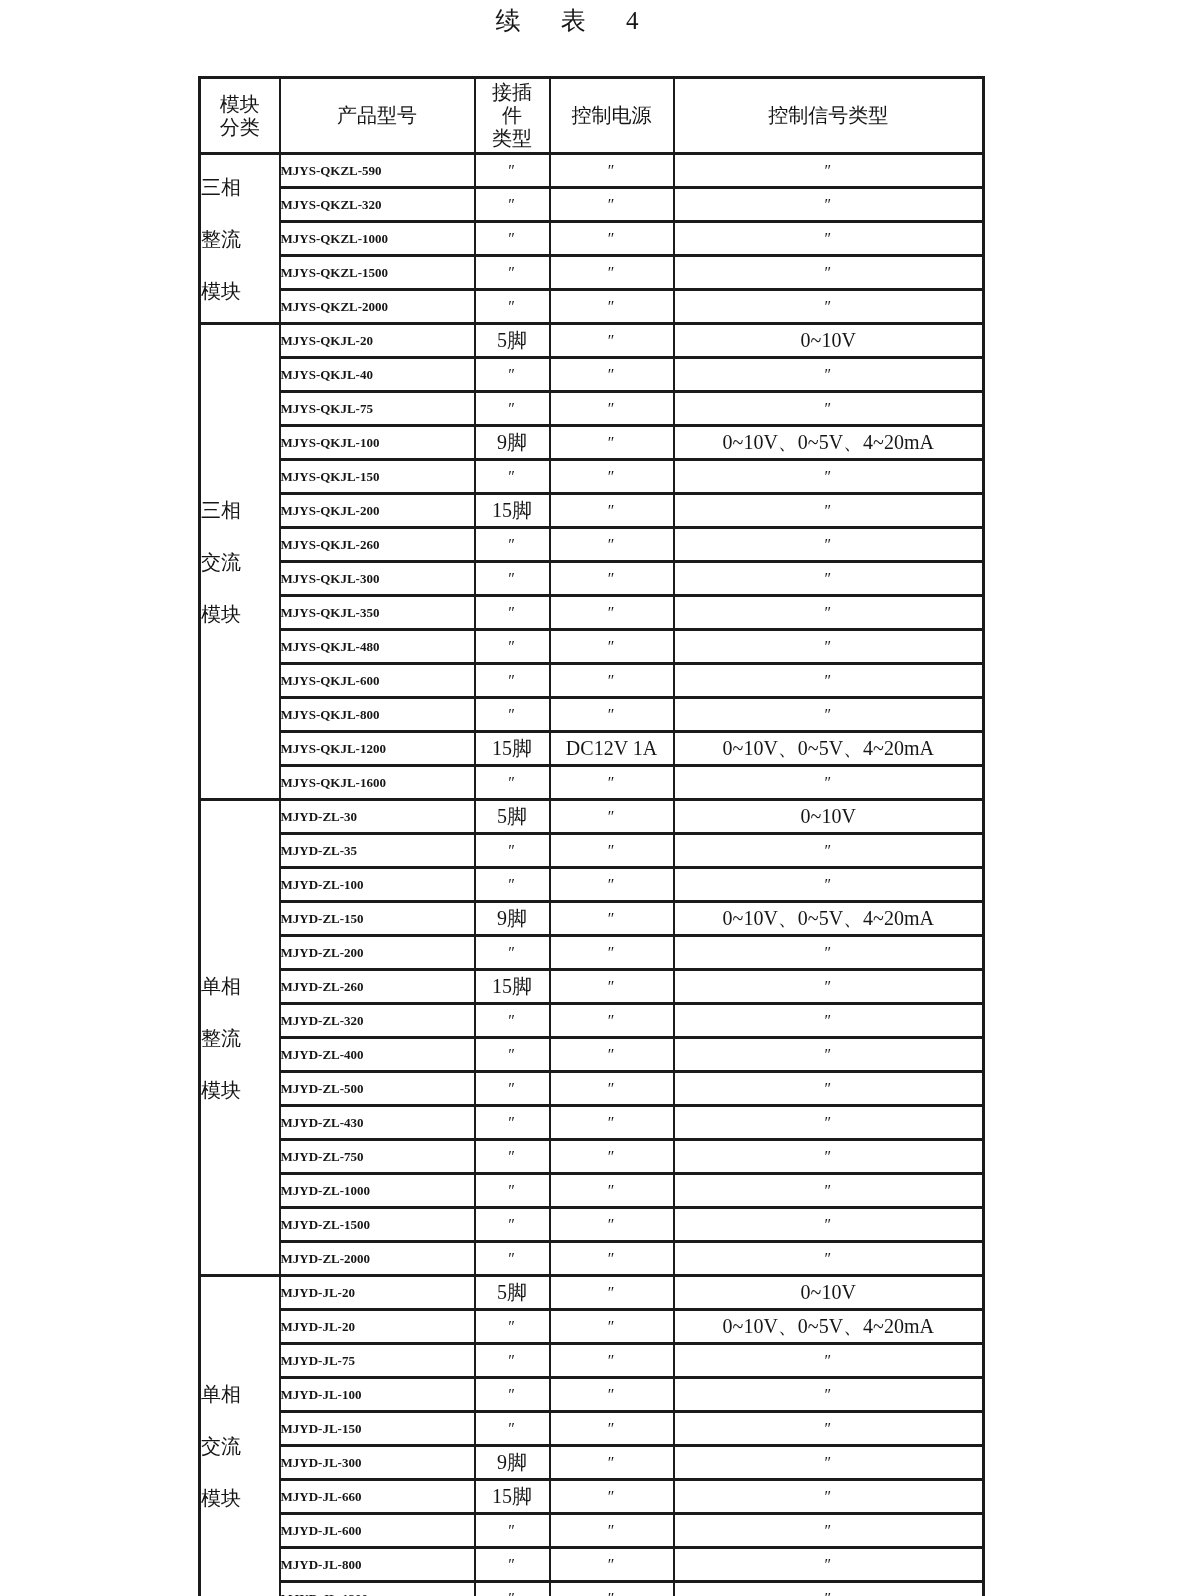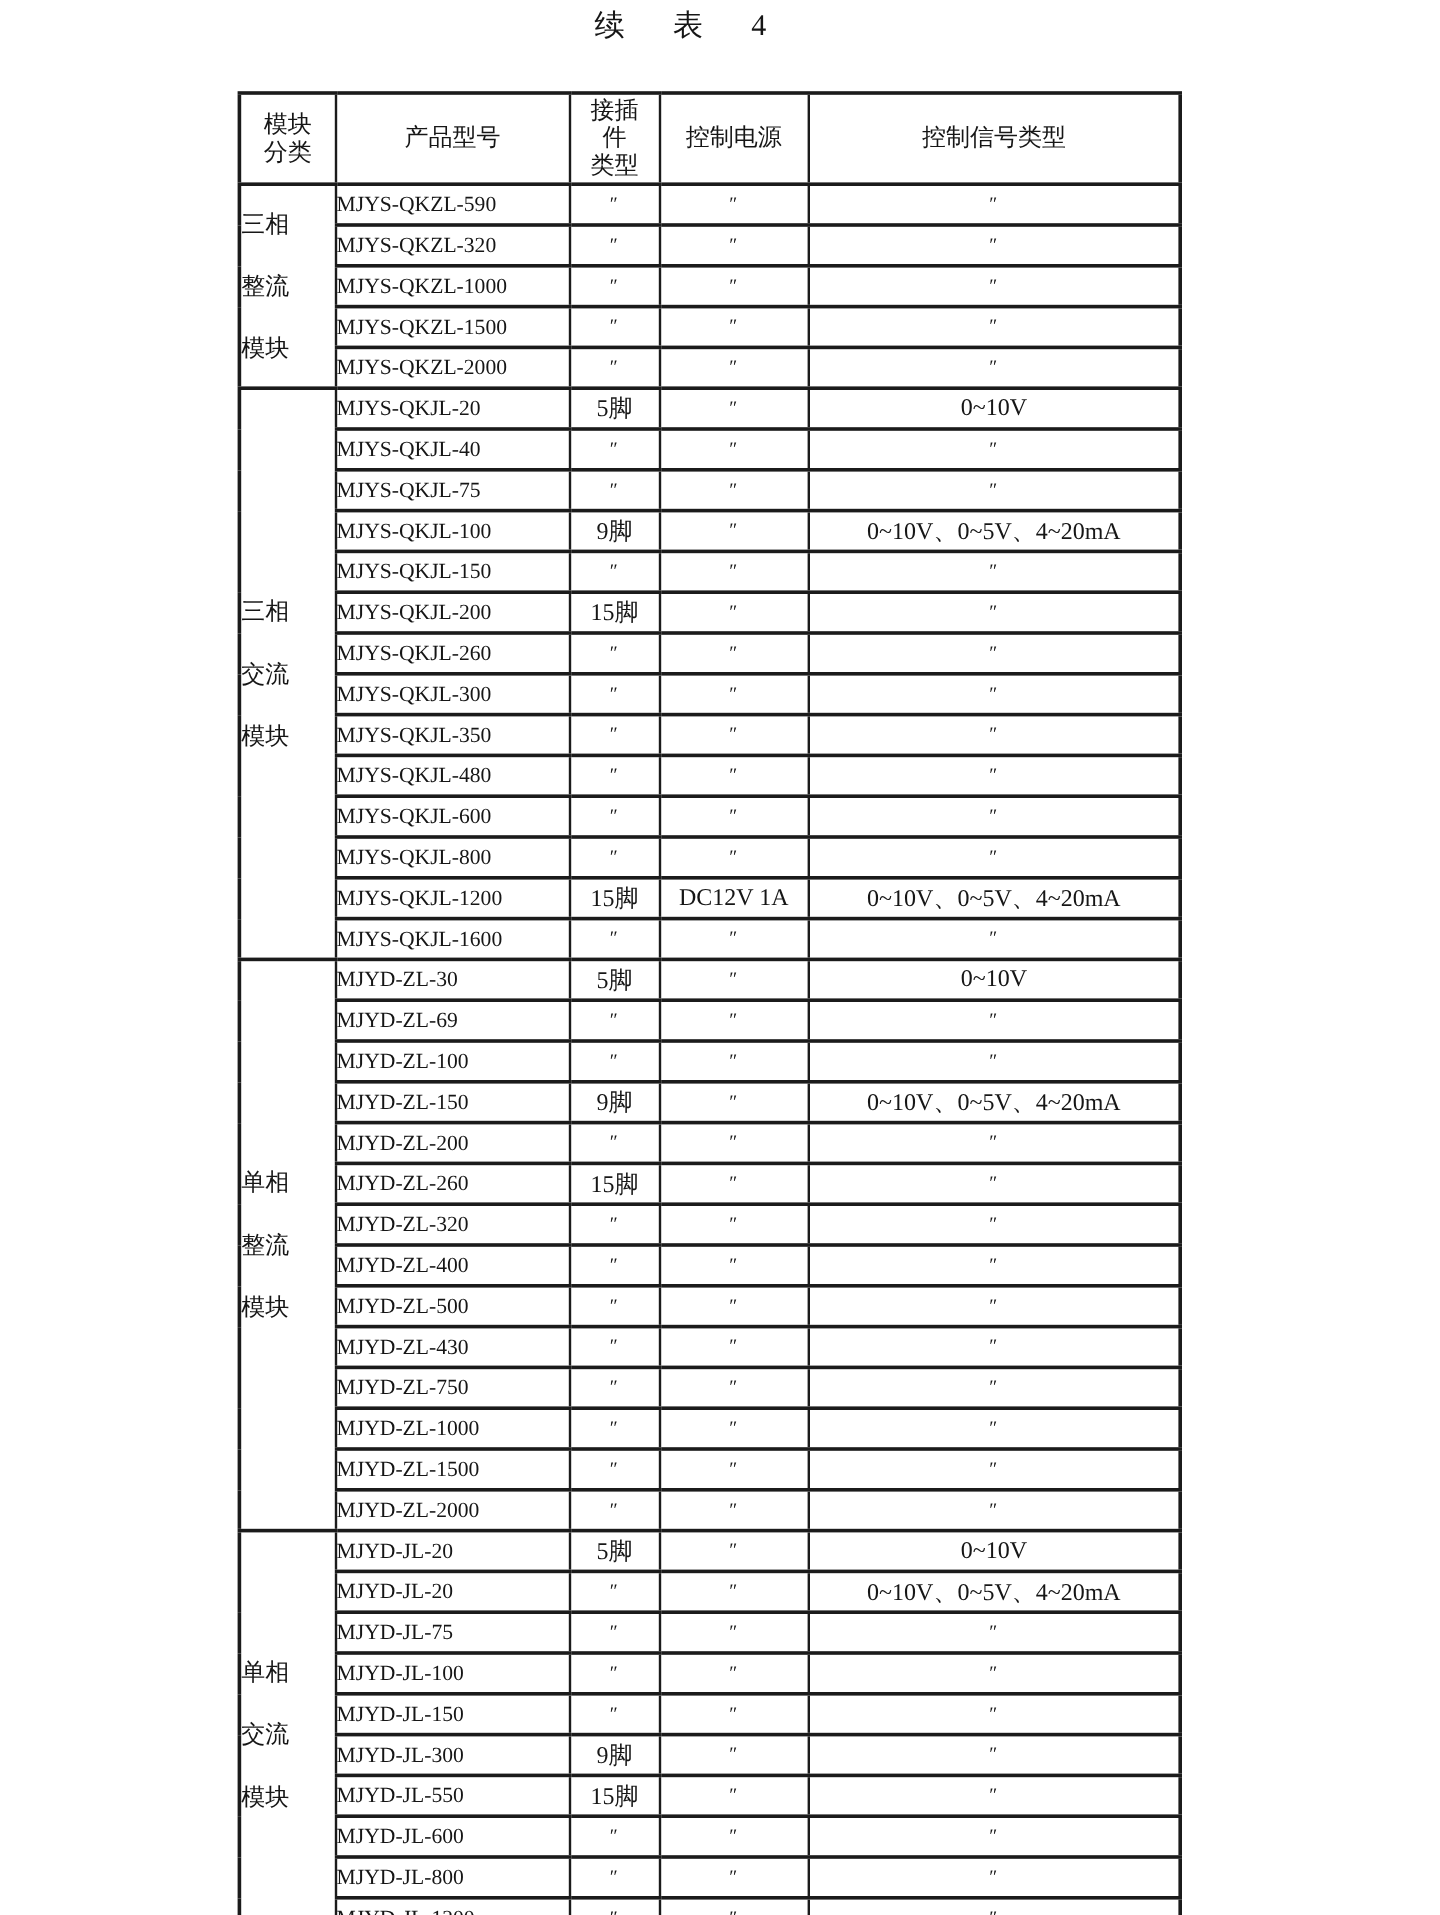--- a/index.html
+++ b/index.html
@@ -60,22 +60,23 @@
   }
   td.group-cell {
     font-size: 20px;
     white-space: pre-line;
     line-height: 52px;
     vertical-align: middle;
   }
   td.cell-model {
     text-align: left;
     padding-left: 13px;
-    font-size: 18px;
+    font-size: 13px;
     white-space: nowrap;
+    font-weight: bold;
   }
   td.cell-center {
     text-align: center;
     font-size: 20px;
     white-space: nowrap;
   }
   td.ditto {
     font-size: 16px;
     letter-spacing: 1px;
   }
@@ -231,21 +232,21 @@
         <tr>
           <td rowspan="14" class="group-cell">单相
 整流
 模块</td>
           <td class="cell-model">MJYD-ZL-30</td>
           <td class="cell-center">5脚</td>
           <td class="cell-center ditto">″</td>
           <td class="cell-center">0~10V</td>
         </tr>
         <tr>
-          <td class="cell-model">MJYD-ZL-69</td>
+          <td class="cell-model">MJYD-ZL-35</td>
           <td class="cell-center ditto">″</td>
           <td class="cell-center ditto">″</td>
           <td class="cell-center ditto">″</td>
         </tr>
         <tr>
           <td class="cell-model">MJYD-ZL-100</td>
           <td class="cell-center ditto">″</td>
           <td class="cell-center ditto">″</td>
           <td class="cell-center ditto">″</td>
         </tr>
@@ -348,21 +349,21 @@
           <td class="cell-center ditto">″</td>
           <td class="cell-center ditto">″</td>
         </tr>
         <tr>
           <td class="cell-model">MJYD-JL-300</td>
           <td class="cell-center">9脚</td>
           <td class="cell-center ditto">″</td>
           <td class="cell-center ditto">″</td>
         </tr>
         <tr>
-          <td class="cell-model">MJYD-JL-550</td>
+          <td class="cell-model">MJYD-JL-660</td>
           <td class="cell-center">15脚</td>
           <td class="cell-center ditto">″</td>
           <td class="cell-center ditto">″</td>
         </tr>
         <tr>
           <td class="cell-model">MJYD-JL-600</td>
           <td class="cell-center ditto">″</td>
           <td class="cell-center ditto">″</td>
           <td class="cell-center ditto">″</td>
         </tr>

